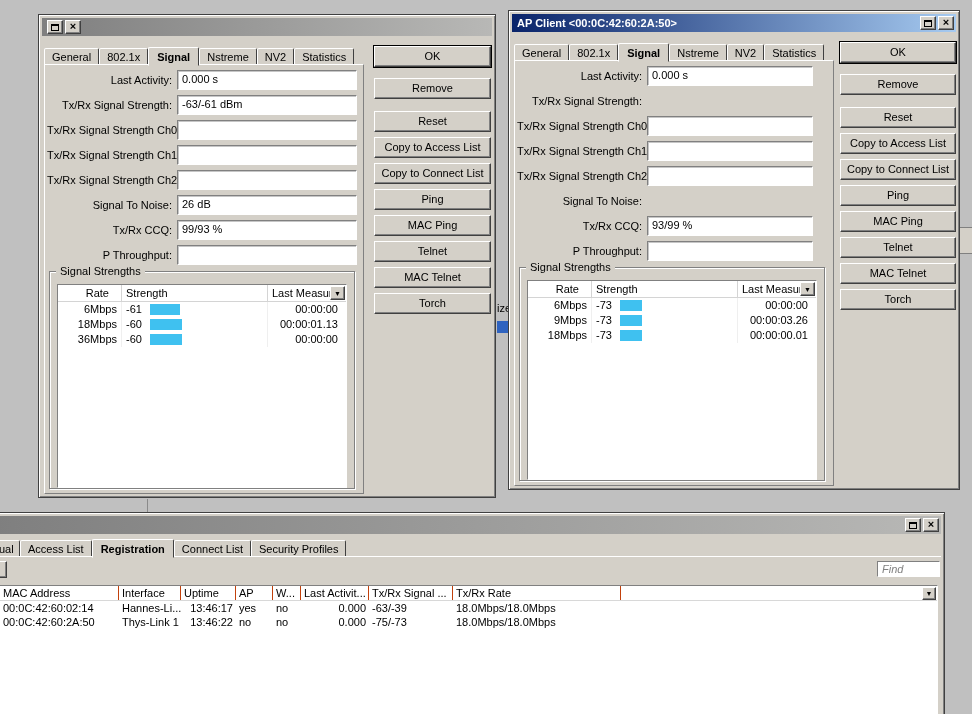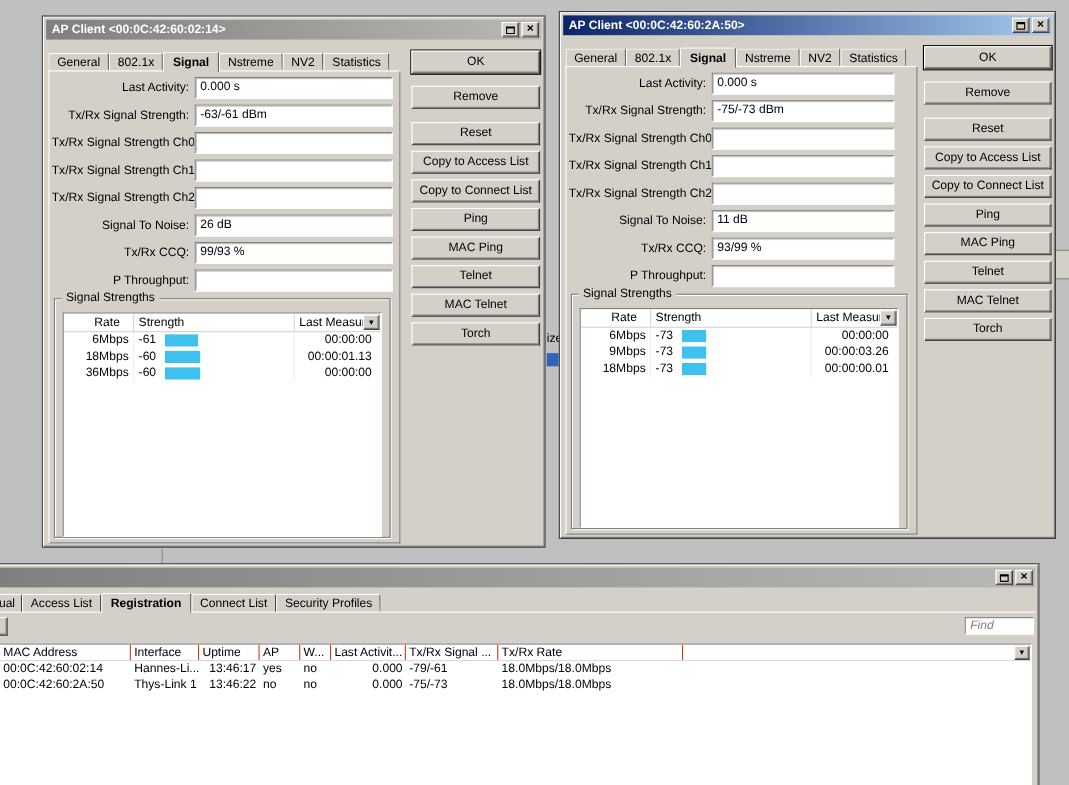--- a/index.html
+++ b/index.html
@@ -195,40 +195,39 @@
         <span class="bt-hcell cf"></span>
         <span class="bt-drop">▼</span>
       </div>
       <div class="bt-row">
         <span class="bt-cell cm">00:0C:42:60:02:14</span>
         <span class="bt-cell ci">Hannes-Li...</span>
         <span class="bt-cell cu ra">13:46:17</span>
         <span class="bt-cell ca">yes</span>
         <span class="bt-cell cw">no</span>
         <span class="bt-cell cl ra">0.000</span>
-        <span class="bt-cell cs">-79/-61</span>
+        <span class="bt-cell cs">-63/-39</span>
         <span class="bt-cell cr">18.0Mbps/18.0Mbps</span>
       </div>
       <div class="bt-row">
         <span class="bt-cell cm">00:0C:42:60:2A:50</span>
         <span class="bt-cell ci">Thys-Link 1</span>
         <span class="bt-cell cu ra">13:46:22</span>
         <span class="bt-cell ca">no</span>
         <span class="bt-cell cw">no</span>
         <span class="bt-cell cl ra">0.000</span>
         <span class="bt-cell cs">-75/-73</span>
         <span class="bt-cell cr">18.0Mbps/18.0Mbps</span>
       </div>
     </div>
   </div>
 </div>
 
 <div class="window" style="left:38px; top:14px; width:458px; height:484px;">
   <div class="titlebar inactive">
-    <span class="title">AP Client &lt;00:0C:42:60:02:14&gt;</span>
     <span class="tb-buttons">
       <span class="tb-btn">
           <span class="glyph-max"></span>
         </span>
       <span class="tb-btn">
           <span class="glyph-close">×</span>
         </span>
     </span>
   </div>
   <div class="client">
@@ -348,37 +347,35 @@
         <span class="tab">NV2</span>
         <span class="tab">Statistics</span>
       </div>
       <div class="tabpanel">
         <div class="frow">
           <span class="flabel">Last Activity:</span>
           <span class="finput">0.000 s</span>
         </div>
         <div class="frow">
           <span class="flabel">Tx/Rx Signal Strength:</span>
-          <span class="finput">-75/-73 dBm</span>
         </div>
         <div class="frow">
           <span class="flabel">Tx/Rx Signal Strength Ch0:</span>
           <span class="finput"></span>
         </div>
         <div class="frow">
           <span class="flabel">Tx/Rx Signal Strength Ch1:</span>
           <span class="finput"></span>
         </div>
         <div class="frow">
           <span class="flabel">Tx/Rx Signal Strength Ch2:</span>
           <span class="finput"></span>
         </div>
         <div class="frow">
           <span class="flabel">Signal To Noise:</span>
-          <span class="finput">11 dB</span>
         </div>
         <div class="frow">
           <span class="flabel">Tx/Rx CCQ:</span>
           <span class="finput">93/99 %</span>
         </div>
         <div class="frow">
           <span class="flabel">P Throughput:</span>
           <span class="finput"></span>
         </div>
         <div class="groupbox">

